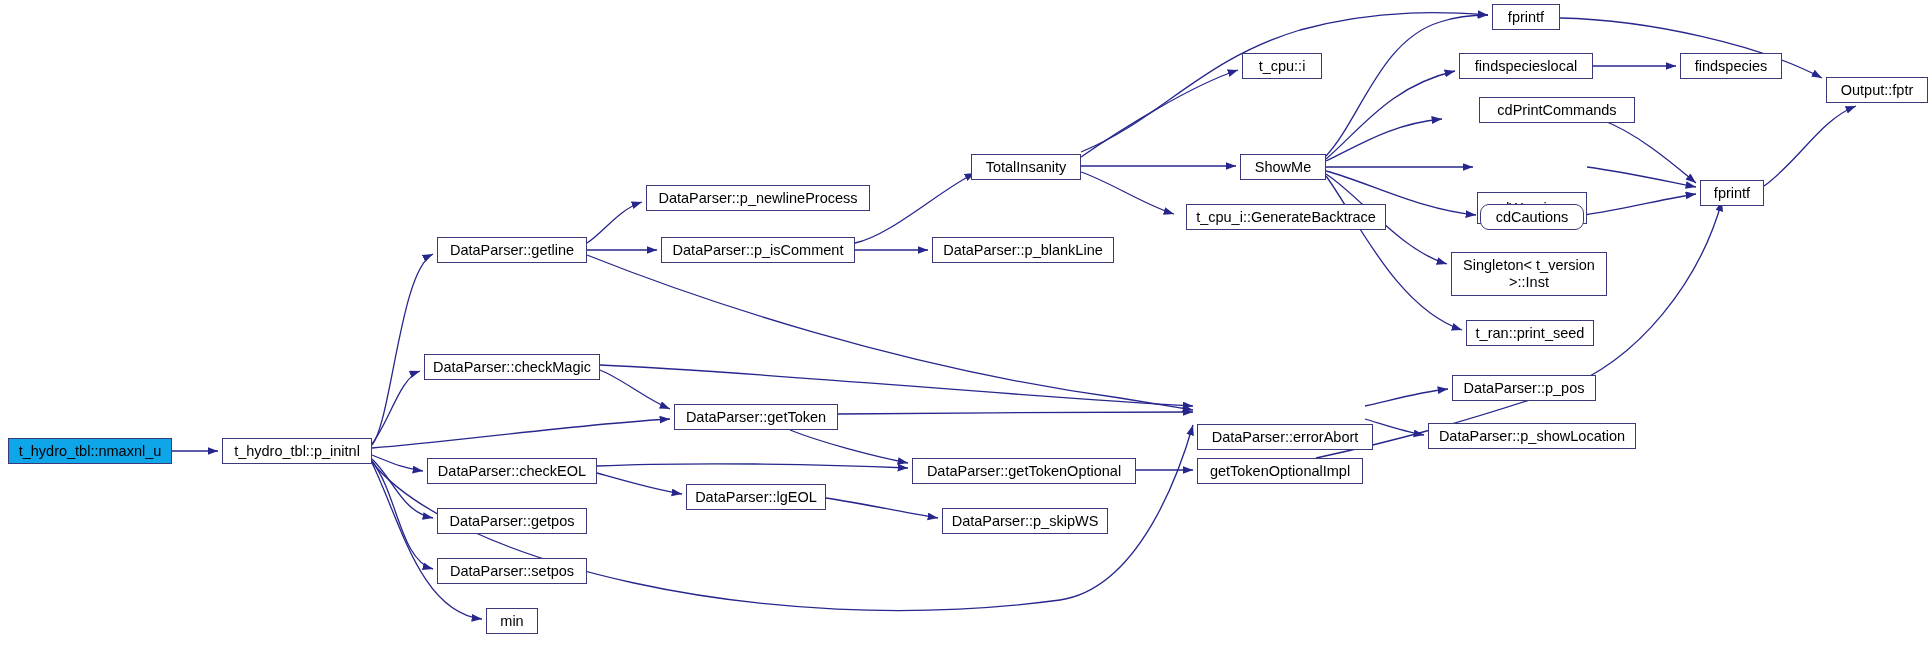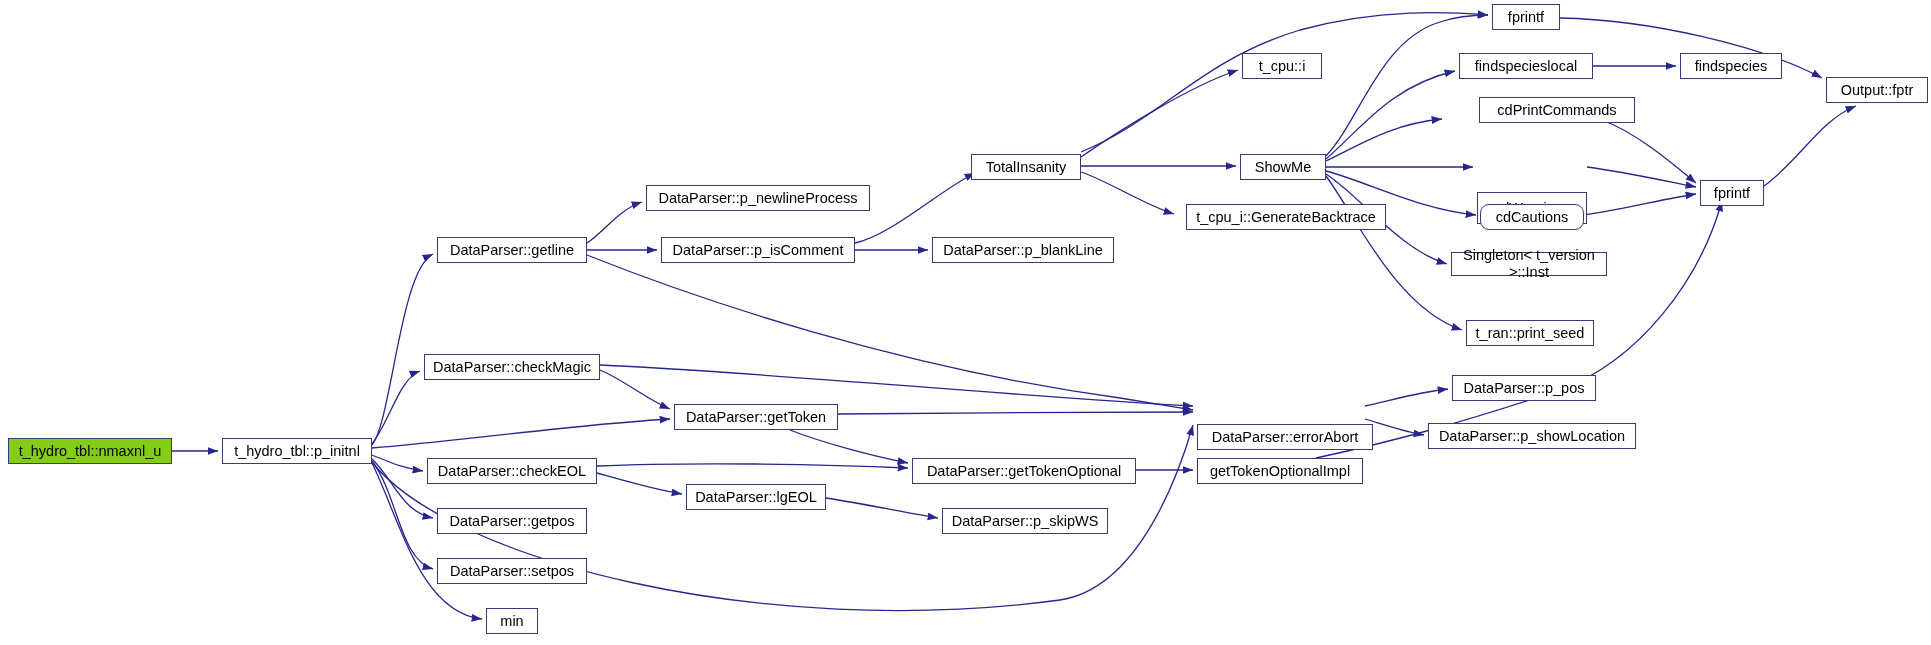--- a/index.html
+++ b/index.html
@@ -134,21 +134,21 @@
 
       <path d="M1602,120 C1640,134 1680,170 1696,183"></path>
 
       <path d="M1587,167 C1625,172 1670,182 1696,187"></path>
 
       <path d="M1584,215 C1620,210 1668,198 1696,194"></path>
 
       <path d="M1764,186 C1800,160 1820,120 1856,106"></path>
     </g>
   </svg>
-<div class="node root" style="left: 8px; top: 438px; width: 164px; height: 26px; border-color: rgb(58, 58, 122); background: #84cc16;">t_hydro_tbl::nmaxnl_u</div>
+<div class="node root" style="left: 8px; top: 438px; width: 164px; height: 26px; border-color: rgb(58, 58, 122); background: #0ea5e9;">t_hydro_tbl::nmaxnl_u</div>
     <div class="node" style="left: 222px; top: 438px; width: 150px; height: 26px; border-color: rgb(58, 58, 122);">t_hydro_tbl::p_initnl</div>
     <div class="node" style="left: 437px; top: 237px; width: 150px; height: 26px; border-color: rgb(58, 58, 122);">DataParser::getline</div>
     <div class="node" style="left: 424px; top: 354px; width: 176px; height: 26px; border-color: rgb(58, 58, 122);">DataParser::checkMagic</div>
     <div class="node" style="left: 427px; top: 458px; width: 170px; height: 26px; border-color: rgb(58, 58, 122);">DataParser::checkEOL</div>
     <div class="node" style="left: 437px; top: 508px; width: 150px; height: 26px; border-color: rgb(58, 58, 122);">DataParser::getpos</div>
     <div class="node" style="left: 437px; top: 558px; width: 150px; height: 26px; border-color: rgb(58, 58, 122);">DataParser::setpos</div>
     <div class="node" style="left: 486px; top: 608px; width: 52px; height: 26px; border-color: rgb(58, 58, 122);">min</div>
     <div class="node" style="left: 646px; top: 185px; width: 224px; height: 26px; border-color: rgb(58, 58, 122);">DataParser::p_newlineProcess</div>
     <div class="node" style="left: 661px; top: 237px; width: 194px; height: 26px; border-color: rgb(58, 58, 122);">DataParser::p_isComment</div>
     <div class="node" style="left: 932px; top: 237px; width: 182px; height: 26px; border-color: rgb(58, 58, 122);">DataParser::p_blankLine</div>
@@ -163,18 +163,18 @@
     <div class="node" style="left: 971px; top: 154px; width: 110px; height: 26px; border-color: rgb(58, 58, 122);">TotalInsanity</div>
     <div class="node" style="left: 1242px; top: 53px; width: 80px; height: 26px; border-color: rgb(58, 58, 122);">t_cpu::i</div>
     <div class="node" style="left: 1240px; top: 154px; width: 86px; height: 26px; border-color: rgb(58, 58, 122);">ShowMe</div>
     <div class="node" style="left: 1178px; top: 204px; width: 200px; height: 26px; border-color: rgb(58, 58, 122); margin-left: 8px;">t_cpu_i::GenerateBacktrace</div>
     <div class="node" style="left: 1492px; top: 4px; width: 68px; height: 26px; border-color: rgb(58, 58, 122);">fprintf</div>
     <div class="node" style="left: 1459px; top: 53px; width: 134px; height: 26px; border-color: rgb(58, 58, 122);">findspecieslocal</div>
     <div class="node" style="left: 1680px; top: 53px; width: 102px; height: 26px; border-color: rgb(58, 58, 122);">findspecies</div>
     <div class="node" style="left: 1446px; top: 97px; width: 156px; height: 26px; border-color: rgb(58, 58, 122); margin-left: 33px;">cdPrintCommands</div>
     <div class="node" style="left: 1477px; top: 154px; width: 110px; height: 32px; border-color: rgb(58, 58, 122); margin-top: 38px;">cdWarnings</div>
     <div class="node" style="left: 1480px; top: 204px; width: 104px; height: 26px; border-color: rgb(58, 58, 122); border-radius: 9px;">cdCautions</div>
-    <div class="node" style="left: 1451px; top: 252px; width: 156px; height: 24px; border-color: rgb(58, 58, 122);">Singleton&lt; t_version
+    <div class="node" style="left: 1451px; top: 252px; width: 156px; height: 44px; border-color: rgb(58, 58, 122);">Singleton&lt; t_version
 &gt;::Inst</div>
     <div class="node" style="left: 1466px; top: 320px; width: 128px; height: 26px; border-color: rgb(58, 58, 122);">t_ran::print_seed</div>
     <div class="node" style="left: 1700px; top: 180px; width: 64px; height: 26px; border-color: rgb(58, 58, 122);">fprintf</div>
     <div class="node" style="left: 1826px; top: 77px; width: 102px; height: 26px; border-color: rgb(58, 58, 122);">Output::fptr</div>
   </div>
 
 </body></html>

